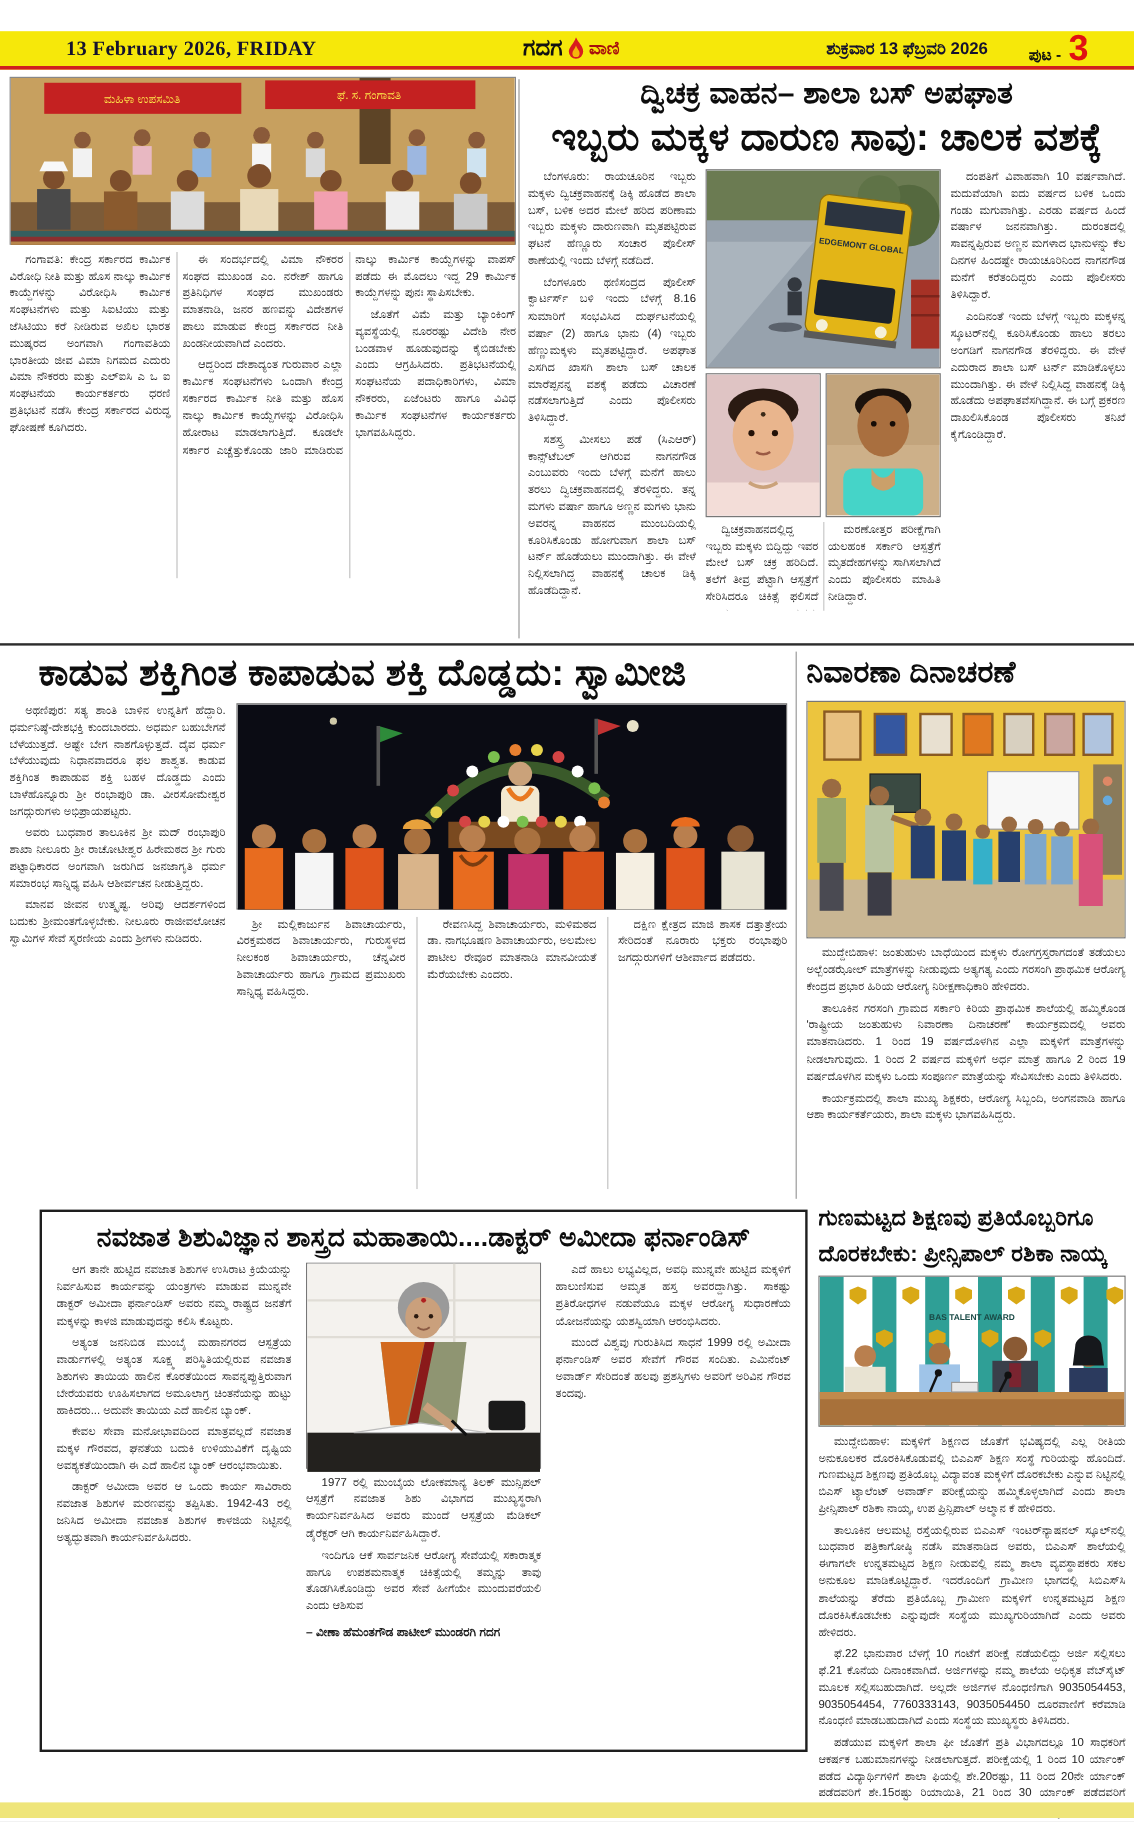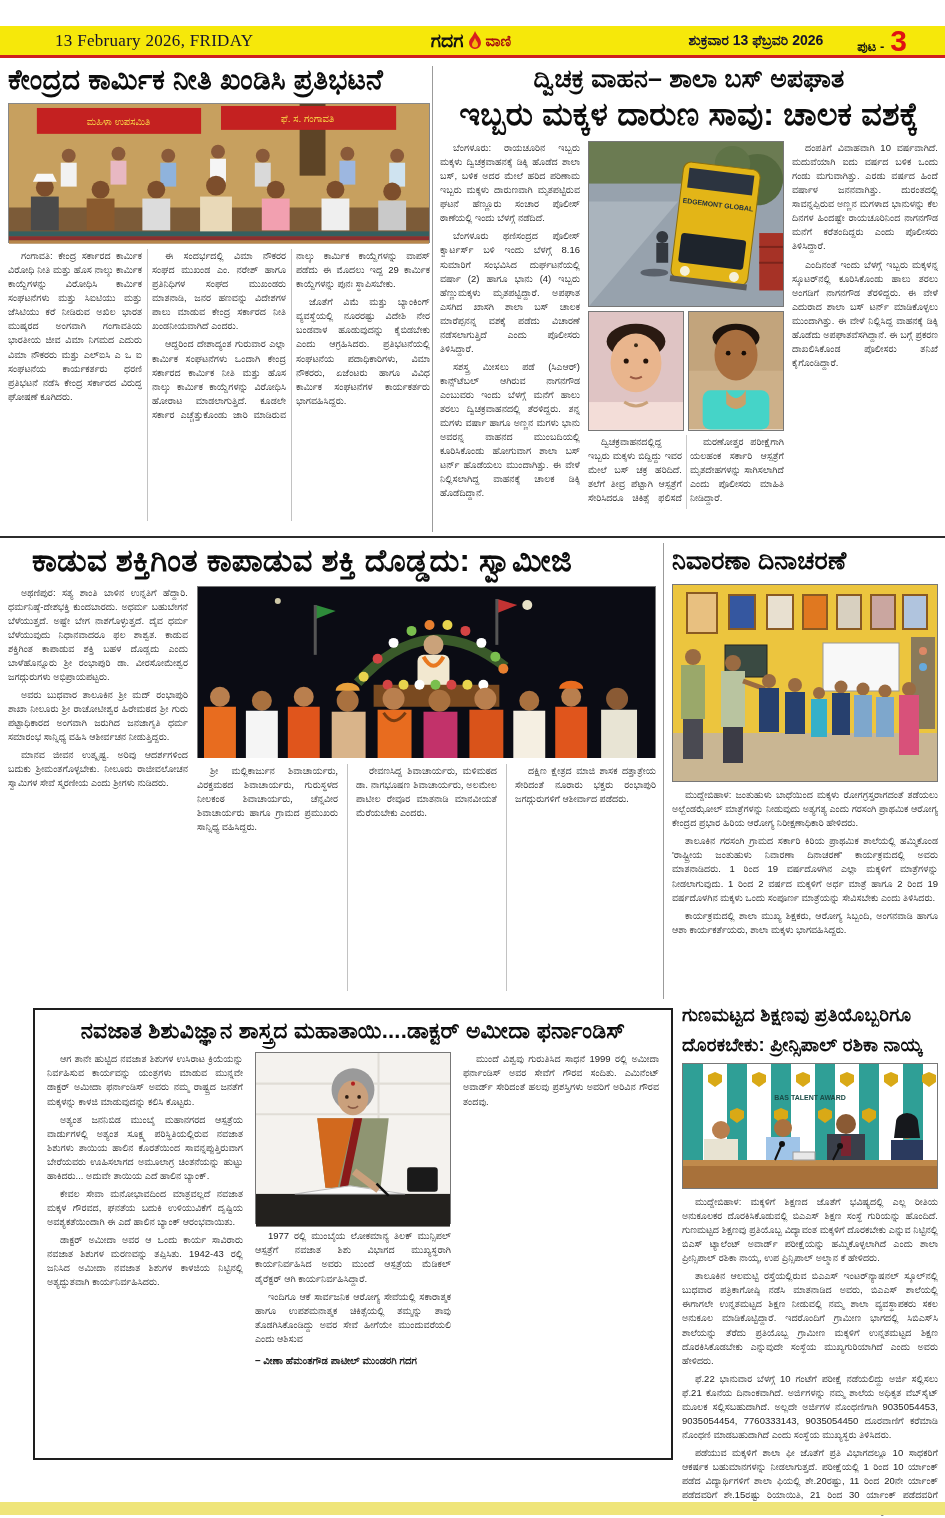--- a/index.html
+++ b/index.html
@@ -4,21 +4,21 @@
 <style>
   * { box-sizing: border-box; margin: 0; padding: 0; }
   html,body { background:#e9e9e9; }
   body { font-family: "Liberation Sans", sans-serif; }
   .page { position:relative; width:945px; height:1518px; margin:0 auto; background:#ffffff; overflow:hidden; }
 
   
   .mast { position:absolute; left:0; top:26px; width:945px; height:32px;
           background:#f6e80a; border-bottom:3px solid #cf1f1f;
           display:flex; align-items:center; justify-content:space-between; padding:0 38px 0 55px; }
-  .mast-date-en { font-family:"Liberation Serif", serif; font-weight:normal; font-size:17px; color:#14122e; letter-spacing:.3px; }
+  .mast-date-en { font-family:"Liberation Serif", serif; font-weight:bold; font-size:17px; color:#14122e; letter-spacing:.3px; }
   .mast-logo { display:flex; align-items:center; gap:4px; }
   .logo-main { font-weight:bold; font-size:19px; color:#111; }
   .logo-sub  { font-weight:bold; font-size:15px; color:#a80e0e; }
   .mast-right { display:flex; align-items:center; gap:34px; }
   .mast-date-kn { font-weight:bold; font-size:14px; color:#14122e; }
   .mast-page { display:flex; align-items:baseline; gap:6px; }
   .mast-page-label { font-weight:bold; font-size:13px; color:#111; }
   .mast-page-num { font-weight:bold; font-size:30px; line-height:1; color:#e01212; }
 
   
@@ -55,21 +55,21 @@
   #vd2 { left:663px; top:543px; height:456px; }
 
   
   #a3 { position:absolute; left:8px; top:543px; width:648px; height:456px; }
   #a3 .hl { font-size:31px; line-height:1.15; margin-bottom:7px;margin-left:24px; }
   #a3 .body { display:flex; gap:9px; height:405px; }
   #a3 .c1 { width:180px; height:100%; }
   #a3 .right { flex:1; display:flex; flex-direction:column; gap:6px; }
   #a3 .proc-wrap { width:100%; height:172px; border:1px solid #777; }
   #a3 .under { flex:1; display:flex; gap:9px; overflow:hidden; }
-  #a3 .under > div { flex:1; border-left:1px solid #c2c2c2; padding-left:8px;font-family:Liberation Serif, serif; }
+  #a3 .under > div { flex:1; border-left:1px solid #c2c2c2; padding-left:8px; }
   #a3 .under > div:first-child { border-left:none; padding-left:0; }
 
   
   #a4 { position:absolute; left:672px; top:545px; width:266px; height:452px; }
   #a4 .hl { font-size:25px; line-height:1.25; }
   #a4 .photo-wrap { width:266px; height:198px; border:1px solid #777; margin:8px 0 6px; }
   #a4 .txt { height:170px; }
 
   
   #a5 { position:absolute; left:33px; top:1008px; width:640px; height:452px;
@@ -107,21 +107,20 @@
     <div class="mast-right">
       <div class="mast-date-kn">ಶುಕ್ರವಾರ 13 ಫೆಬ್ರವರಿ 2026</div>
       <div class="mast-page">
         <span class="mast-page-label">ಪುಟ -</span>
         <span class="mast-page-num">3</span>
       </div>
     </div>
   </div>
 
   <section id="a1">
-    <h1 class="hl">ಕೇಂದ್ರದ ಕಾರ್ಮಿಕ ನೀತಿ ಖಂಡಿಸಿ ಪ್ರತಿಭಟನೆ</h1>
     <div class="photo-wrap">
       <svg class="photo" viewBox="0 0 422 140" preserveAspectRatio="none">
         <rect width="422" height="140" fill="#c7a05f"></rect>
         <rect y="104" width="422" height="36" fill="#7c5b38"></rect>
         <rect x="292" y="0" width="26" height="72" fill="#5d4426"></rect>
         <rect x="28" y="4" width="165" height="26" fill="#c42121"></rect>
         <text x="110" y="21" font-size="10" fill="#ffe84a" text-anchor="middle">ಮಹಿಳಾ ಉಪಸಮಿತಿ</text>
         <rect x="213" y="2" width="176" height="24" fill="#c42121"></rect>
         <text x="300" y="18" font-size="10" fill="#ffe84a" text-anchor="middle">ಫೆ. ಸ. ಗಂಗಾವತಿ</text>
         <g>
@@ -417,20 +416,21 @@
             <line x1="96" y1="116" x2="120" y2="134" stroke="#caa07c" stroke-width="7"></line>
             <line x1="118" y1="128" x2="130" y2="140" stroke="#111" stroke-width="2.4"></line>
             <rect x="148" y="112" width="30" height="24" rx="3" fill="#1a1a1a"></rect>
           </svg>
         </div>
         <p>1977 ರಲ್ಲಿ ಮುಂಬೈಯ ಲೋಕಮಾನ್ಯ ತಿಲಕ್ ಮುನ್ಸಿಪಲ್ ಆಸ್ಪತ್ರೆಗೆ ನವಜಾತ ಶಿಶು ವಿಭಾಗದ ಮುಖ್ಯಸ್ಥರಾಗಿ ಕಾರ್ಯನಿರ್ವಹಿಸಿದ ಅವರು ಮುಂದೆ ಆಸ್ಪತ್ರೆಯ ಮೆಡಿಕಲ್ ಡೈರೆಕ್ಟರ್ ಆಗಿ ಕಾರ್ಯನಿರ್ವಹಿಸಿದ್ದಾರೆ.</p>
         <p>ಇಂದಿಗೂ ಆಕೆ ಸಾರ್ವಜನಿಕ ಆರೋಗ್ಯ ಸೇವೆಯಲ್ಲಿ ಸಕಾರಾತ್ಮಕ ಹಾಗೂ ಉಪಶಮನಾತ್ಮಕ ಚಿಕಿತ್ಸೆಯಲ್ಲಿ ತಮ್ಮನ್ನು ತಾವು ತೊಡಗಿಸಿಕೊಂಡಿದ್ದು ಅವರ ಸೇವೆ ಹೀಗೆಯೇ ಮುಂದುವರೆಯಲಿ ಎಂದು ಆಶಿಸುವ</p>
         <p class="byline">– ವೀಣಾ ಹೆಮಂತಗೌಡ ಪಾಟೀಲ್ ಮುಂಡರಗಿ ಗದಗ</p>
       </div>
       <div>
+        <p>ಎದೆ ಹಾಲು ಲಭ್ಯವಿಲ್ಲದ, ಅವಧಿ ಮುನ್ನವೇ ಹುಟ್ಟಿದ ಮಕ್ಕಳಿಗೆ ಹಾಲುಣಿಸುವ ಅಮೃತ ಹಸ್ತ ಅವರದ್ದಾಗಿತ್ತು. ಸಾಕಷ್ಟು ಪ್ರತಿರೋಧಗಳ ನಡುವೆಯೂ ಮಕ್ಕಳ ಆರೋಗ್ಯ ಸುಧಾರಣೆಯ ಯೋಜನೆಯನ್ನು ಯಶಸ್ವಿಯಾಗಿ ಆರಂಭಿಸಿದರು.</p>
         <p>ಮುಂದೆ ವಿಶ್ವವು ಗುರುತಿಸಿದ ಸಾಧನೆ 1999 ರಲ್ಲಿ ಅಮೀದಾ ಫರ್ನಾಂಡಿಸ್ ಅವರ ಸೇವೆಗೆ ಗೌರವ ಸಂದಿತು. ಎಮಿನೆಂಟ್ ಅವಾರ್ಡ್ ಸೇರಿದಂತೆ ಹಲವು ಪ್ರಶಸ್ತಿಗಳು ಅವರಿಗೆ ಅರಿವಿನ ಗೌರವ ತಂದವು.</p>
       </div>
     </div>
   </section>
 
   <section id="a6">
     <div class="hl">ಗುಣಮಟ್ಟದ ಶಿಕ್ಷಣವು ಪ್ರತಿಯೊಬ್ಬರಿಗೂ</div>
     <div class="hl">ದೊರಕಬೇಕು: ಪ್ರೀನ್ಸಿಪಾಲ್ ರಶಿಕಾ ನಾಯ್ಕ</div>
     <div class="press-wrap">
       <svg class="photo" viewBox="0 0 254 124" preserveAspectRatio="none">

